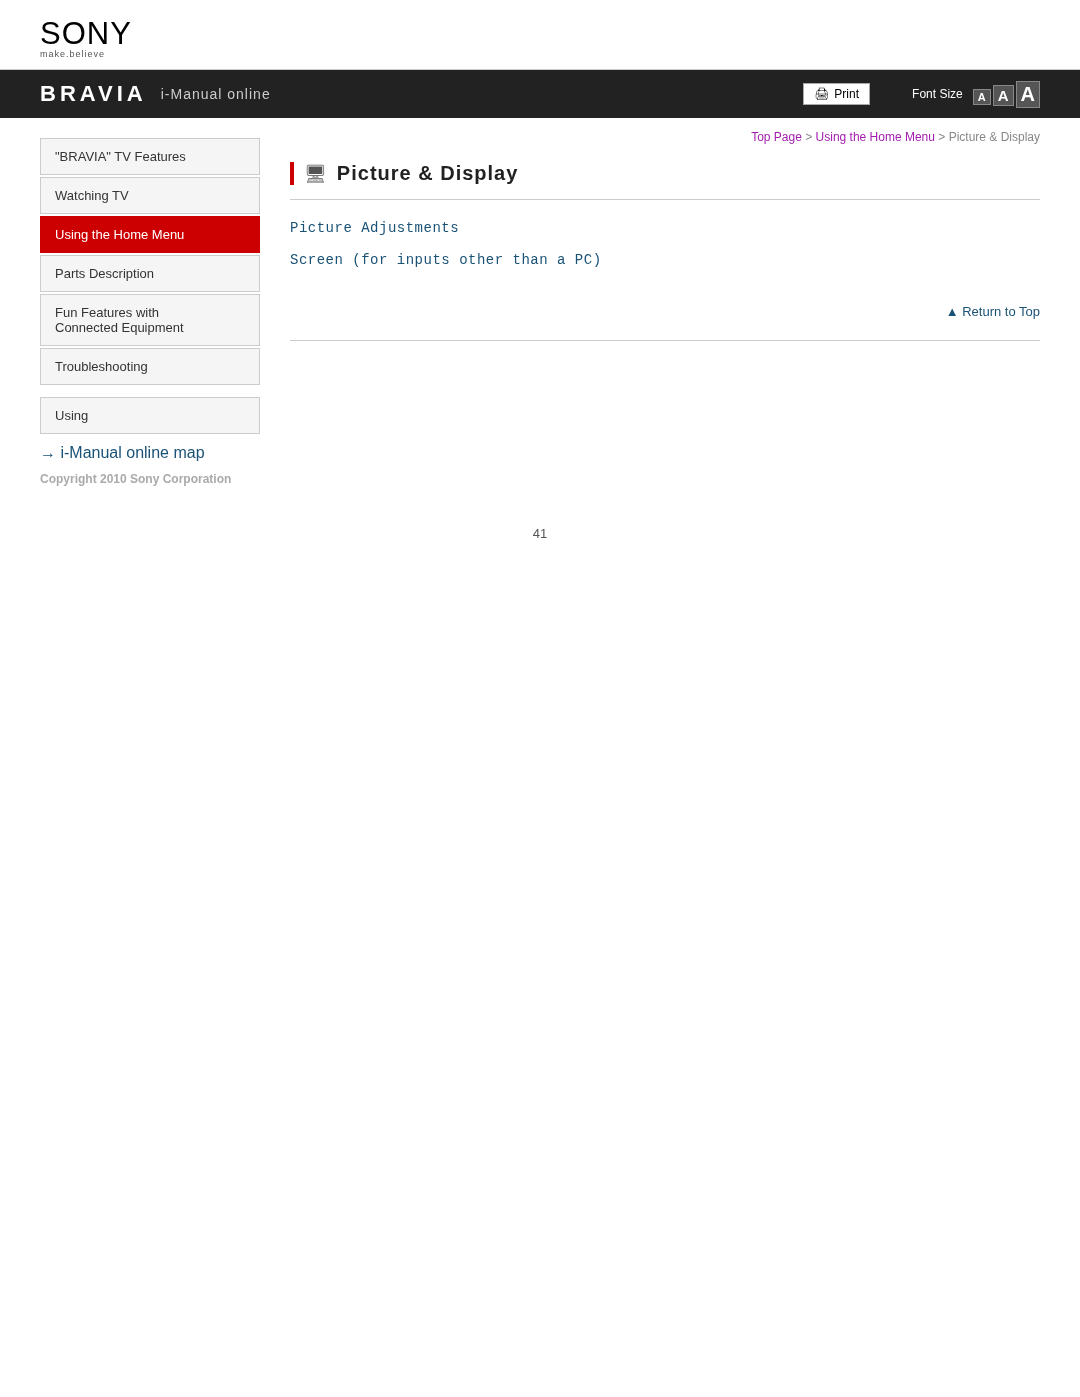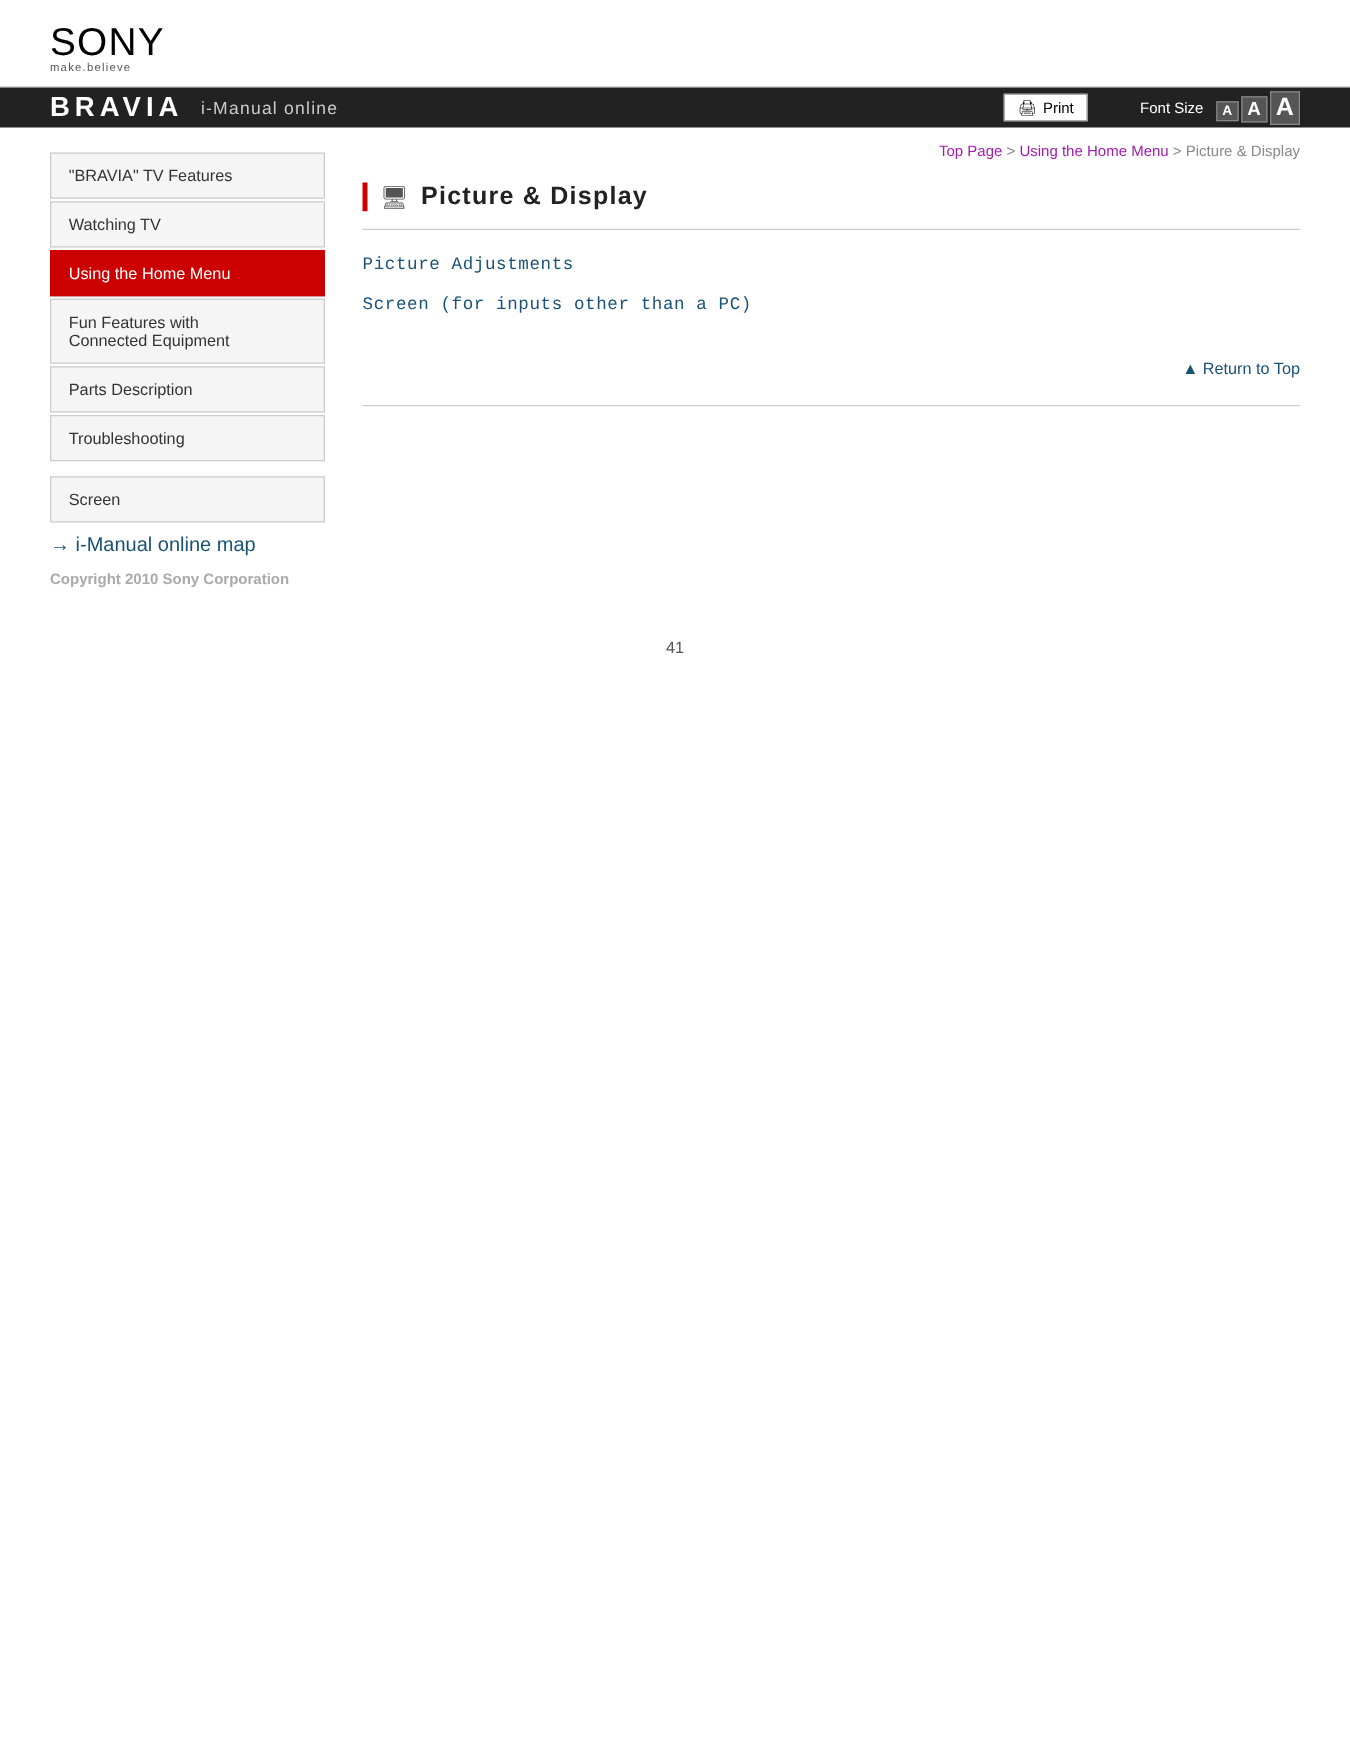--- a/index.html
+++ b/index.html
@@ -31,21 +31,21 @@
       letter-spacing: 1px;
     }
 
     
     .top-bar {
       background: #222;
       display: flex;
       align-items: center;
       justify-content: space-between;
       padding: 0 40px;
-      height: 32px;
+      height: 48px;
     }
     .bravia-title {
       display: flex;
       align-items: center;
       gap: 14px;
     }
     .bravia-text {
       font-size: 22px;
       font-weight: bold;
       letter-spacing: 4px;
@@ -271,33 +271,33 @@
     <div class="sidebar-item">
       <span>"BRAVIA" TV Features</span>
     </div>
     <div class="sidebar-item">
       <span>Watching TV</span>
     </div>
     <div class="sidebar-item active">
       <span>Using the Home Menu</span>
     </div>
     <div class="sidebar-item">
+      <span>Parts Description</span>
+    </div>
+    <div class="sidebar-item">
       <span>Fun Features with<br>Connected Equipment</span>
     </div>
     <div class="sidebar-item">
-      <span>Parts Description</span>
-    </div>
-    <div class="sidebar-item">
       <span>Troubleshooting</span>
     </div>
 
     <div class="sidebar-divider"></div>
 
     <div class="sidebar-item">
-      <span>Screen</span>
+      <span>Using</span>
     </div>
 
     <div class="sidebar-link">
       <a href="#">i-Manual online map</a>
     </div>
   </div>
 
   <div class="content-area">
 
     <div class="breadcrumb">

